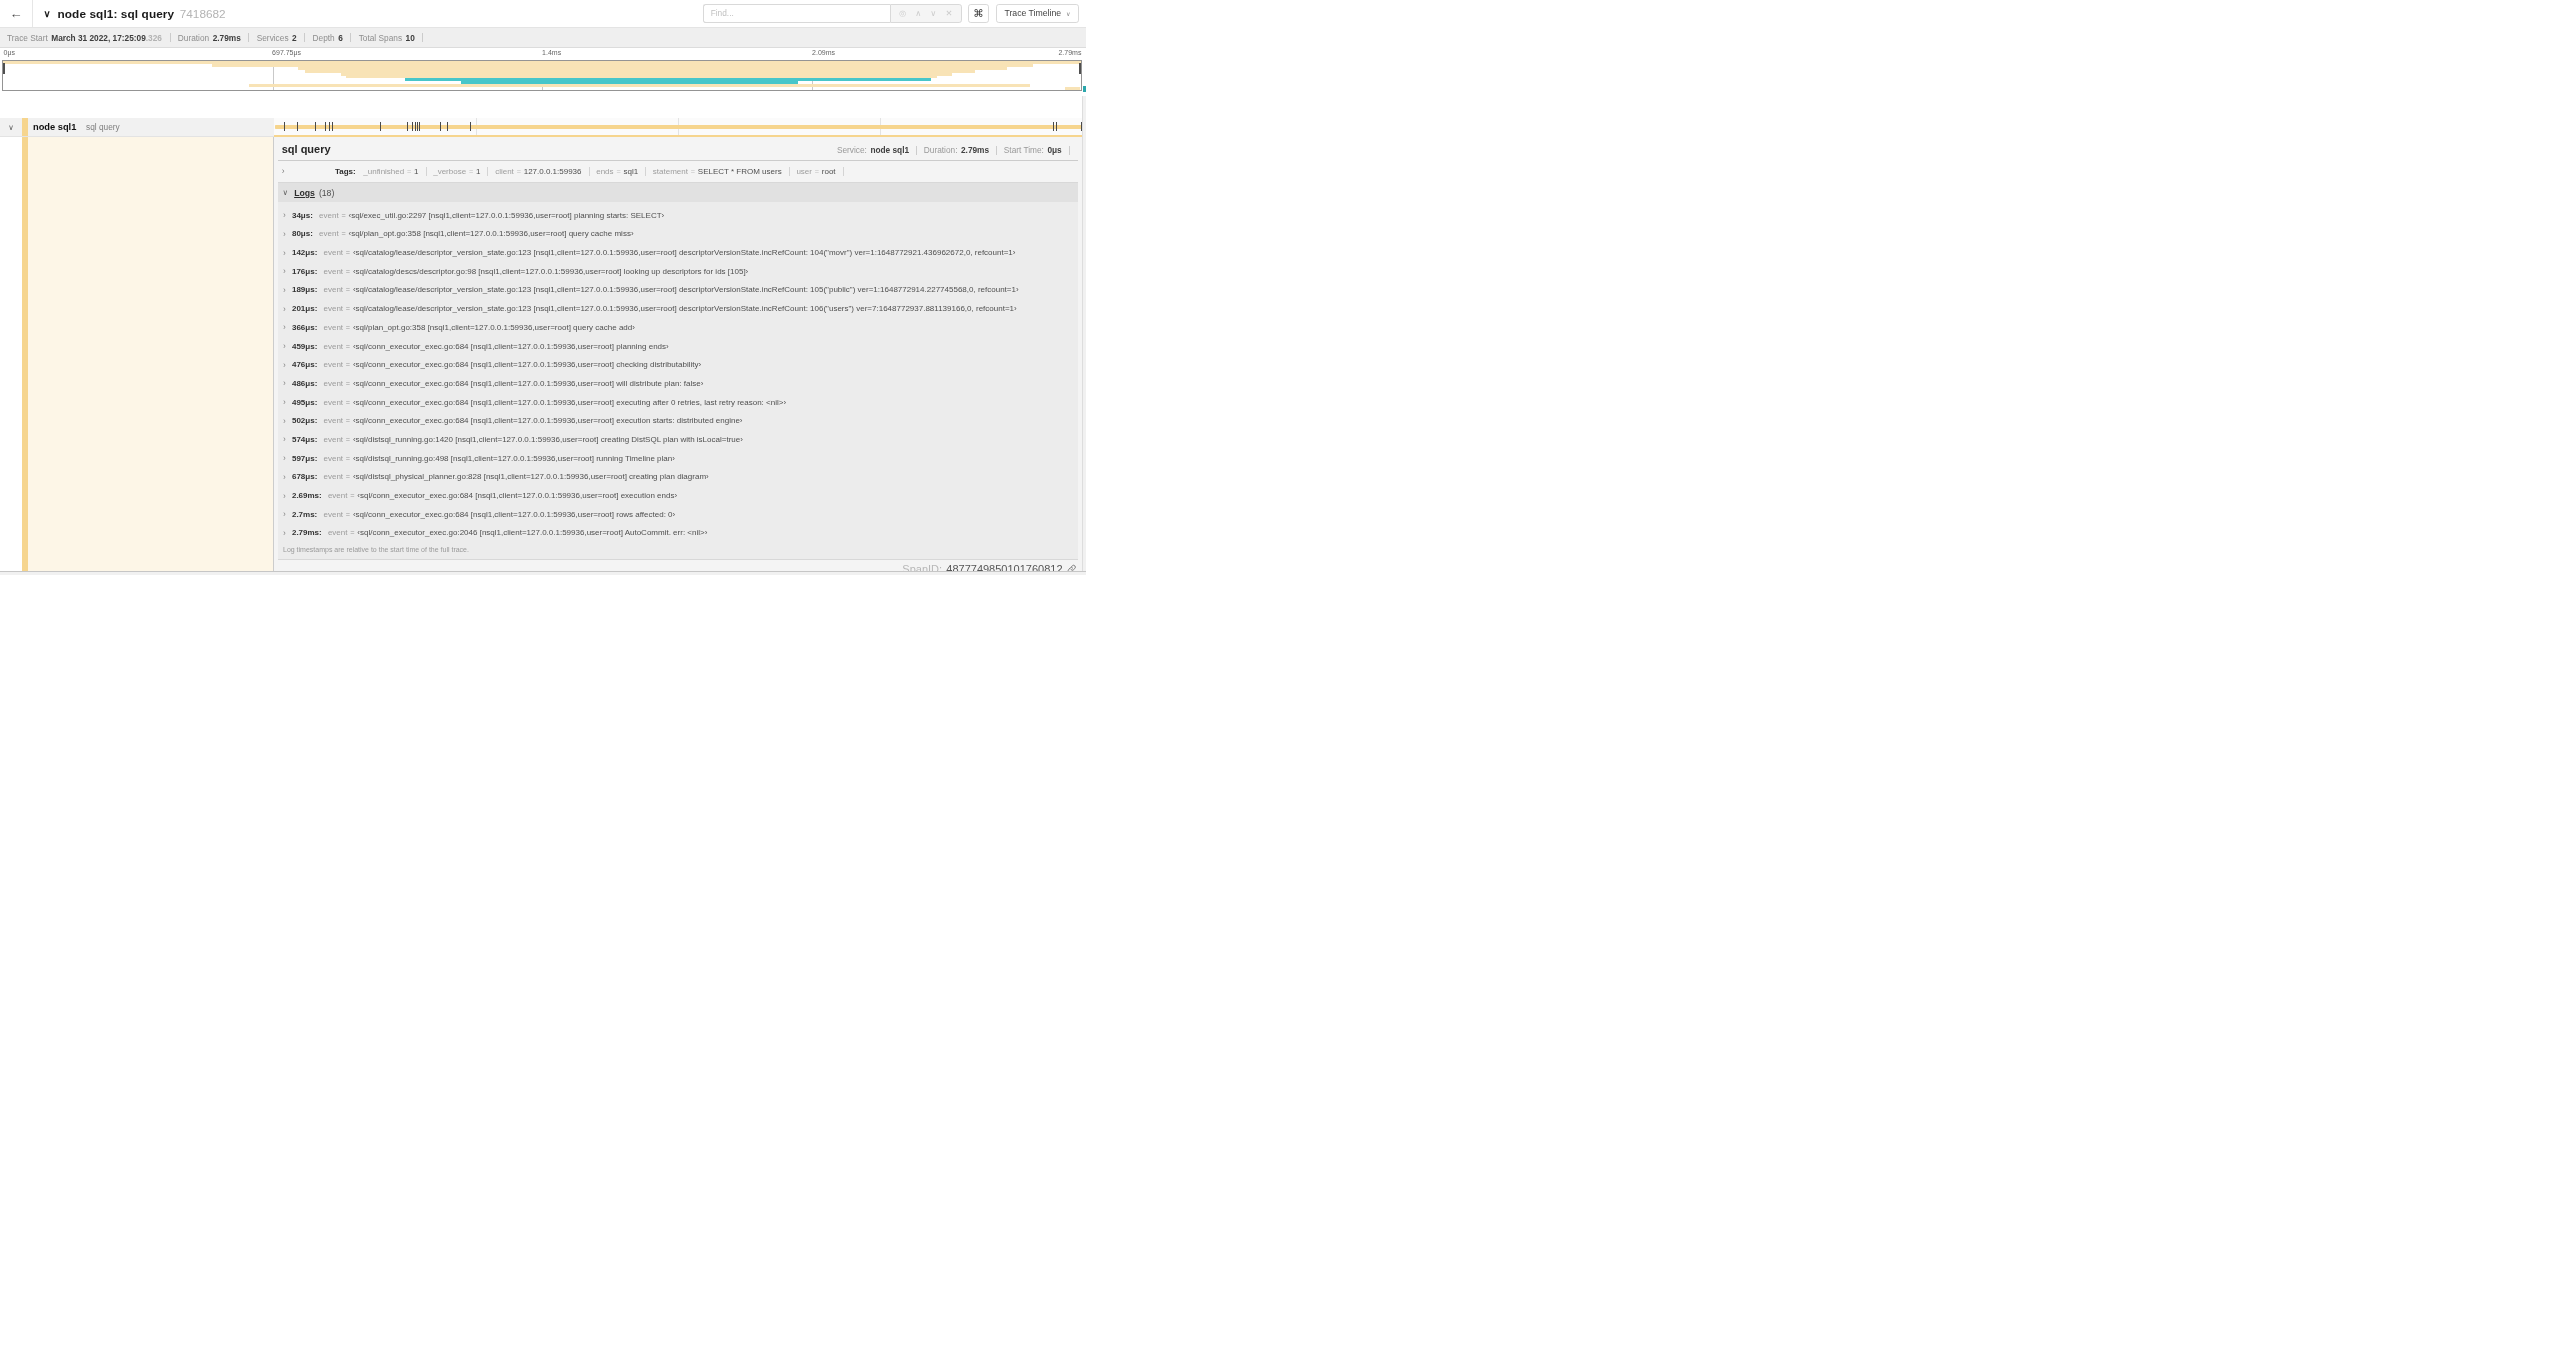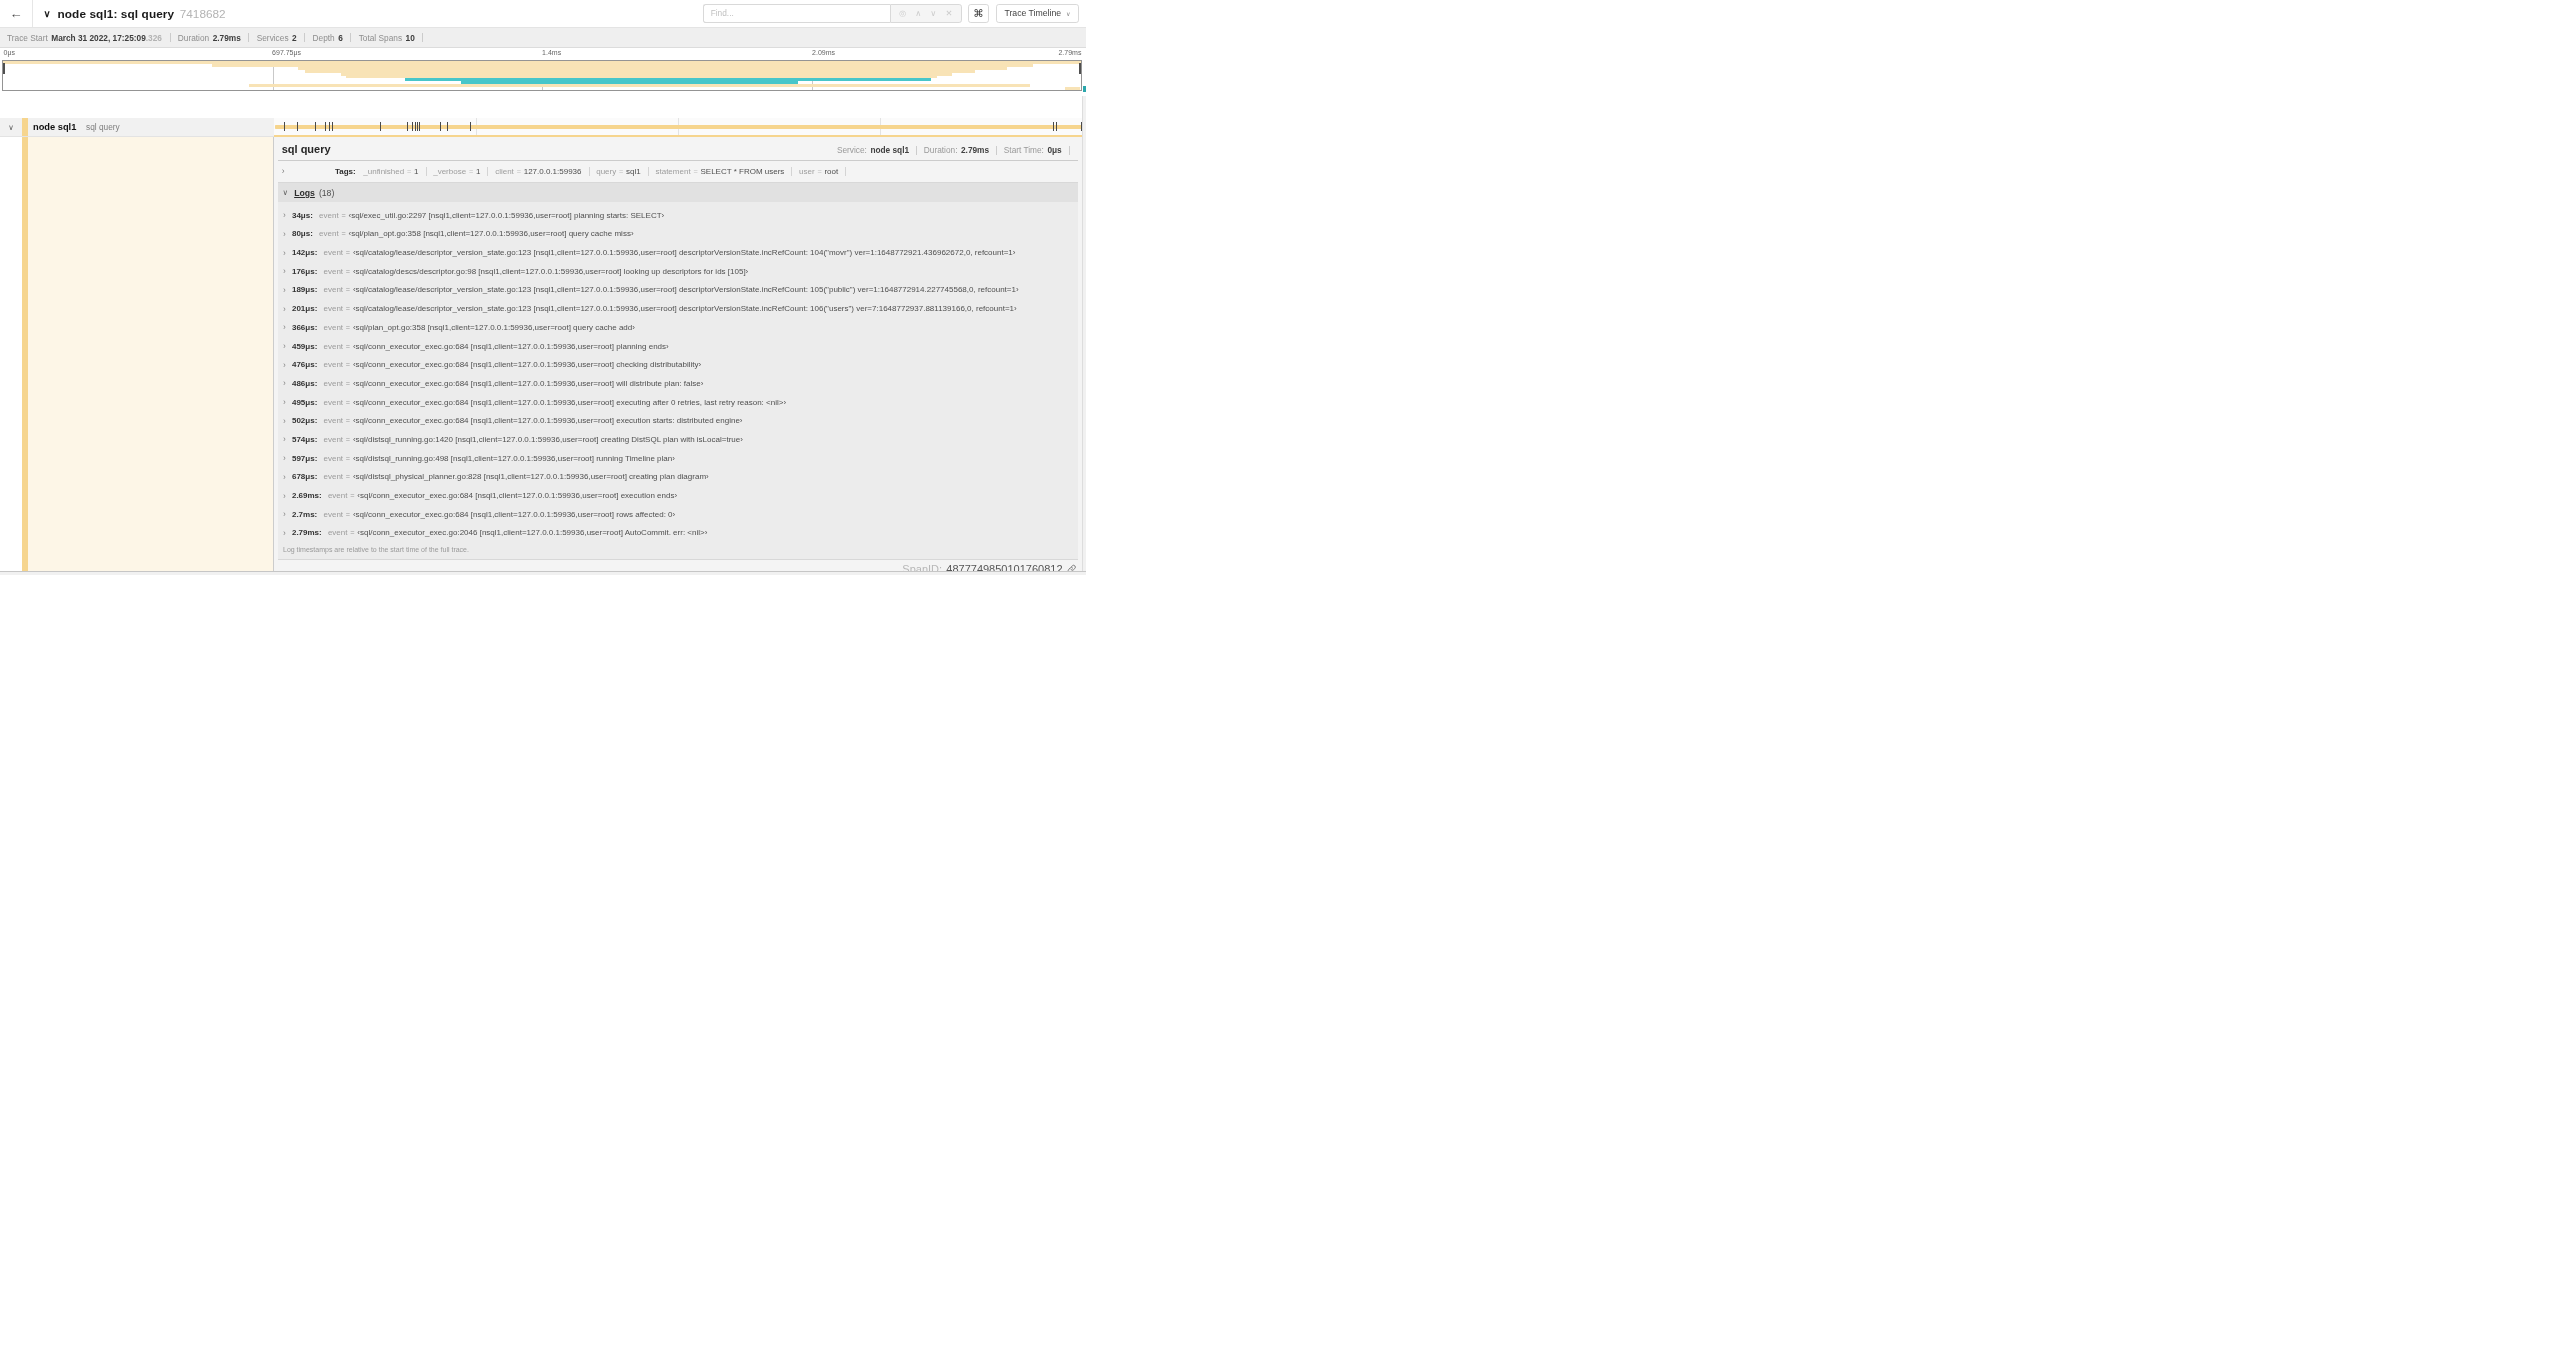--- a/index.html
+++ b/index.html
@@ -361,21 +361,21 @@
         </span>
 
         <span class="tag-item">
           <span class="k">client</span>
           <span class="eq">=</span>
           <span class="v">127.0.0.1:59936</span>
           <span class="tag-sep"></span>
         </span>
 
         <span class="tag-item">
-          <span class="k">query</span>
+          <span class="k">ends</span>
           <span class="eq">=</span>
           <span class="v">sql1</span>
           <span class="tag-sep"></span>
         </span>
 
         <span class="tag-item">
           <span class="k">statement</span>
           <span class="eq">=</span>
           <span class="v">SELECT * FROM users</span>
           <span class="tag-sep"></span>

